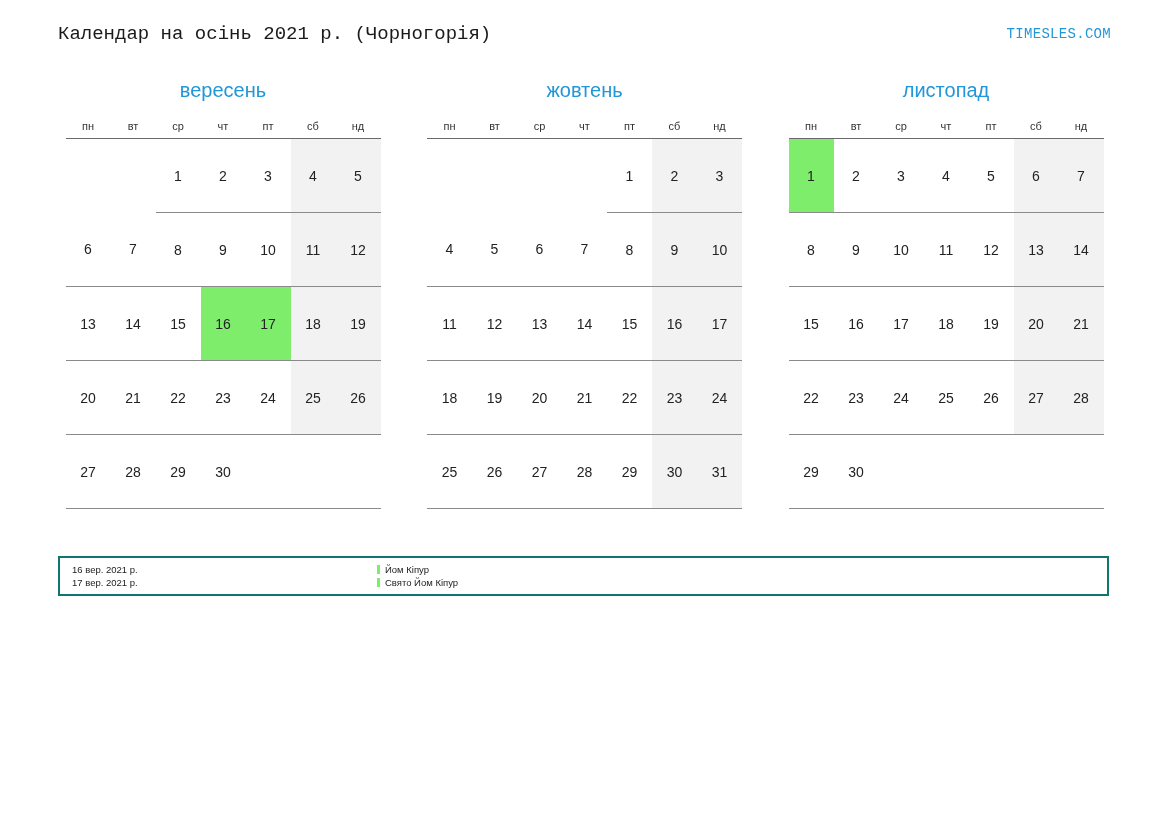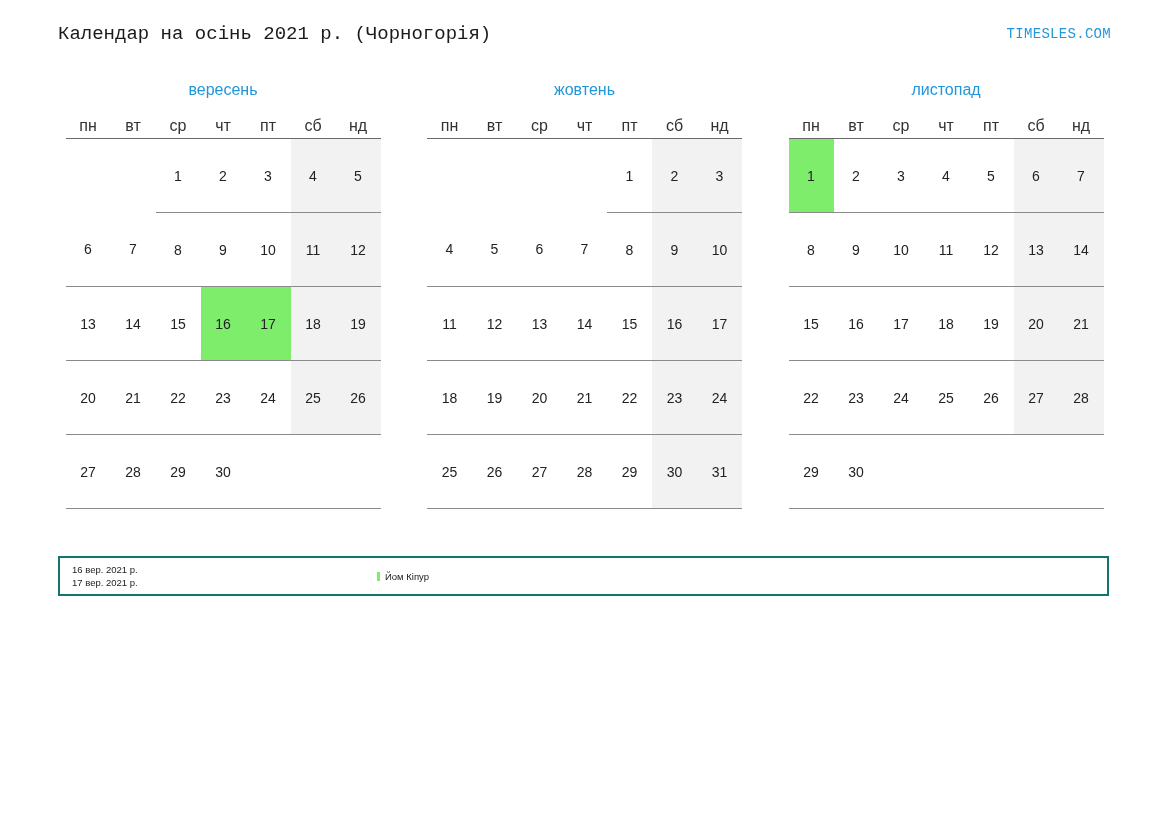--- a/index.html
+++ b/index.html
@@ -52,33 +52,33 @@
     width: 1053px;
     display: flex;
     justify-content: space-between;
   }
   .month {
     width: 330px;
   }
   .month-name {
     text-align: center;
     color: #2196d9;
-    font-size: 16px;
+    font-size: 20px;
     margin-bottom: 14px;
     height: 20px;
     line-height: 20px;
   }
   table.cal {
     border-collapse: collapse;
     width: 315px;
     margin: 0 auto;
     table-layout: fixed;
   }
   table.cal th {
-    font-size: 16px;
+    font-size: 11px;
     font-weight: normal;
     color: #333333;
     text-align: center;
     height: 24px;
     padding: 0;
     vertical-align: middle;
   }
   table.cal thead tr {
     border-bottom: 1px solid #6a6a6a;
   }
@@ -355,16 +355,20 @@
         </div>
         <div class="legend-line">
           <span>17 вер. 2021 р.</span>
         </div>
       </div>
     <div class="legend-col legend-names">
         <div class="legend-line">
           <span class="legend-bar"></span>
           <span>Йом Кіпур</span>
         </div>
+        <div class="legend-line">
+          <span class="legend-bar"></span>
+          <span>Свято Йом Кіпур</span>
+        </div>
       </div>
   </div>
 
 </div>
 
 </body></html>

